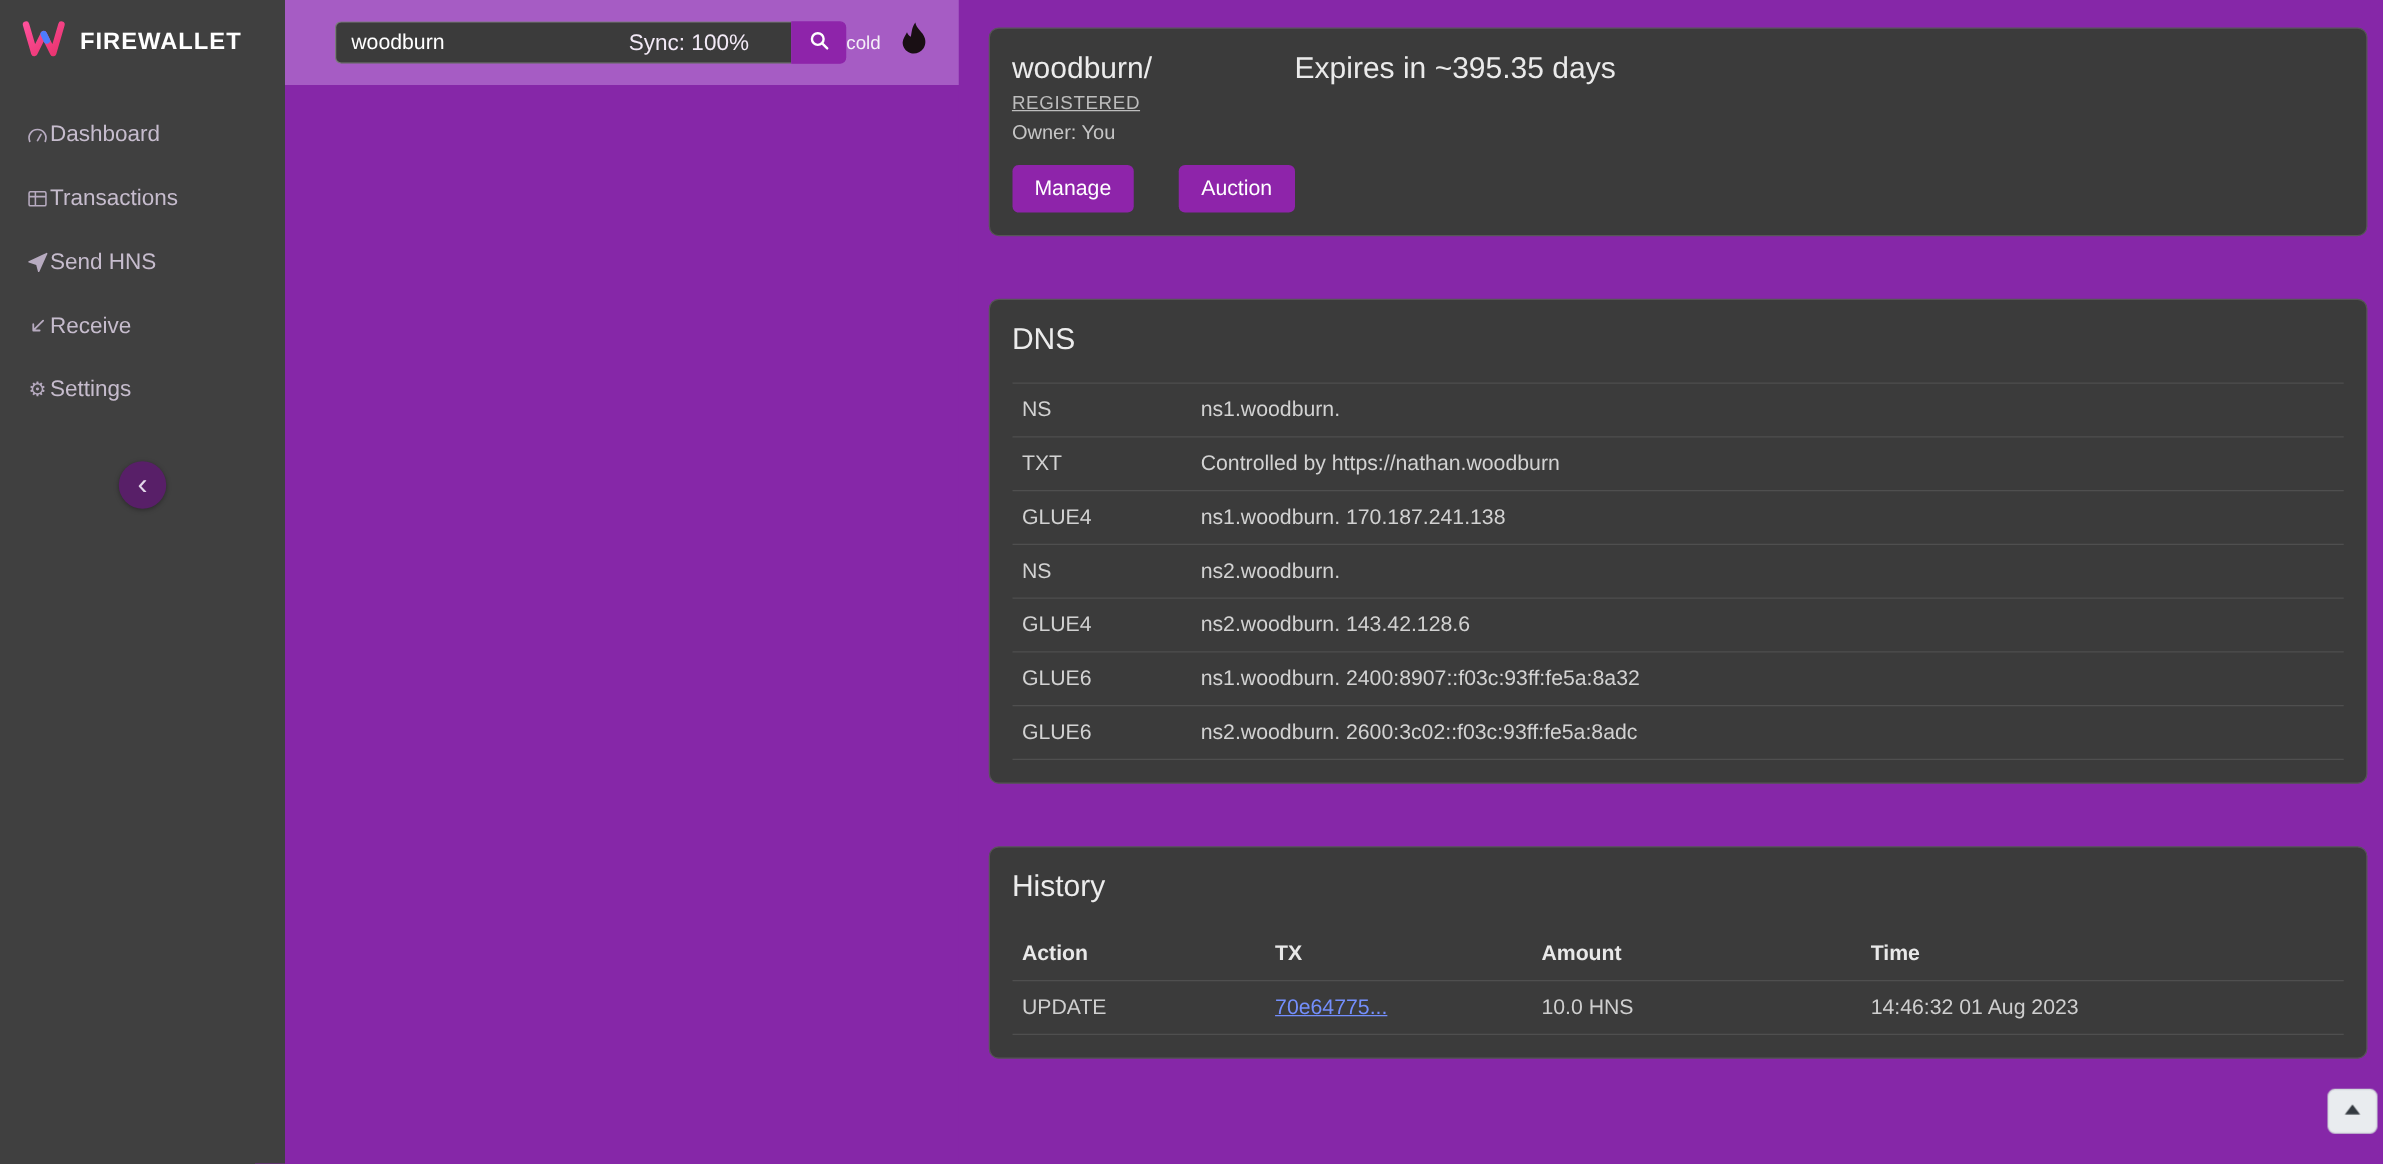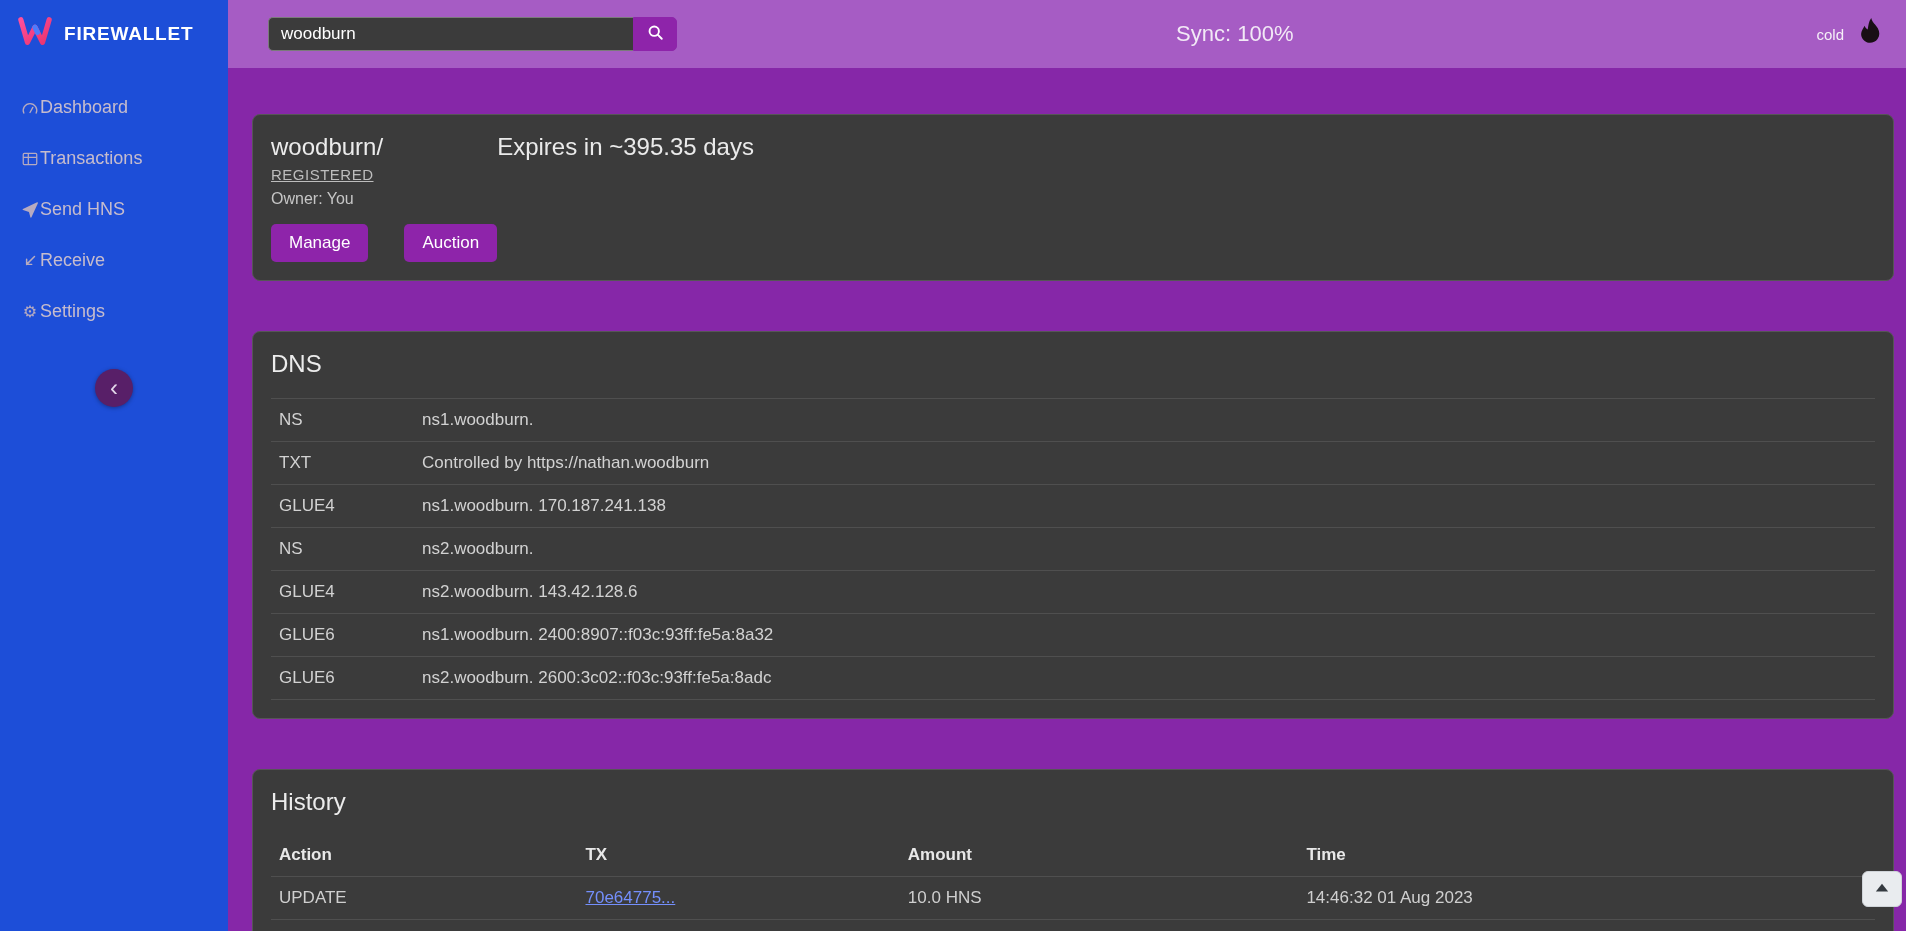--- a/index.html
+++ b/index.html
@@ -5,21 +5,21 @@
   * { box-sizing: border-box; margin: 0; padding: 0; }
   html, body {
     width: 1906px; height: 931px; overflow: hidden;
     font-family: "Liberation Sans", "DejaVu Sans", sans-serif;
     background: #8627a8;
   }
   .app { display: flex; width: 100%; height: 100%; }
 
   
   .sidebar {
-    width: 228px; height: 100%; background: #1d4ed8;
+    width: 228px; height: 100%; background: #404040;
     display: flex; flex-direction: column; flex-shrink: 0;
   }
   .brand {
     height: 68px; display: flex; align-items: center; gap: 10px;
     padding-left: 16px; cursor: pointer; flex-shrink: 0;
   }
   .brand-name {
     color: #ffffff; font-weight: 700; font-size: 19px; letter-spacing: 0.8px;
   }
   .nav { display: flex; flex-direction: column; margin-top: 14px; }
@@ -29,40 +29,40 @@
   }
   .nav-icon { width: 20px; display: inline-flex; justify-content: center; align-items: center; color: #b7abc0; font-size: 16px; }
   .collapse-btn {
     margin: 32px auto 0 auto; width: 38px; height: 38px; border-radius: 50%;
     background: #581f68; border: none; color: #e3d8ea; font-size: 24px; line-height: 1;
     cursor: pointer; display: flex; align-items: center; justify-content: center;
     box-shadow: 0 1px 4px rgba(0,0,0,0.35);
   }
 
   
-  .main-col { flex: 1; display: flex; flex-direction: column; min-width: 0; gap: 24px; }
+  .main-col { flex: 1; display: flex; flex-direction: row; min-width: 0; }
   .topbar {
     height: 68px; background: #a65cc4; flex-shrink: 0;
     display: flex; align-items: center; position: relative; padding: 0 18px 0 40px;
   }
   .search-group { display: flex; align-items: center; }
   .search-input {
     width: 365px; height: 34px; background: #3b3b3b; color: #ffffff;
     border: 1px solid #7a7a7a; border-right: none; border-radius: 5px 0 0 5px;
     padding: 0 12px; font-size: 17px; font-family: "Liberation Sans", sans-serif;
     outline: none;
   }
   .search-btn {
     width: 44px; height: 34px; background: #8e24aa; border: 1px solid #8e24aa;
     border-radius: 0 5px 5px 0; cursor: pointer;
     display: flex; align-items: center; justify-content: center;
   }
   .sync {
     position: absolute; left: 60%; transform: translateX(-50%);
-    color: #f2e9f6; font-size: 22px;
+    color: #f2e9f6; font-size: 18px;
   }
   .wallet-group { margin-left: auto; display: flex; align-items: center; gap: 10px; }
   .wallet-mode { color: #f6f0f8; font-size: 15px; }
 
   
   .content {
     flex: 1; background: #8627a8; overflow: hidden;
     padding: 22px 12px 0 24px;
   }
   .card {

